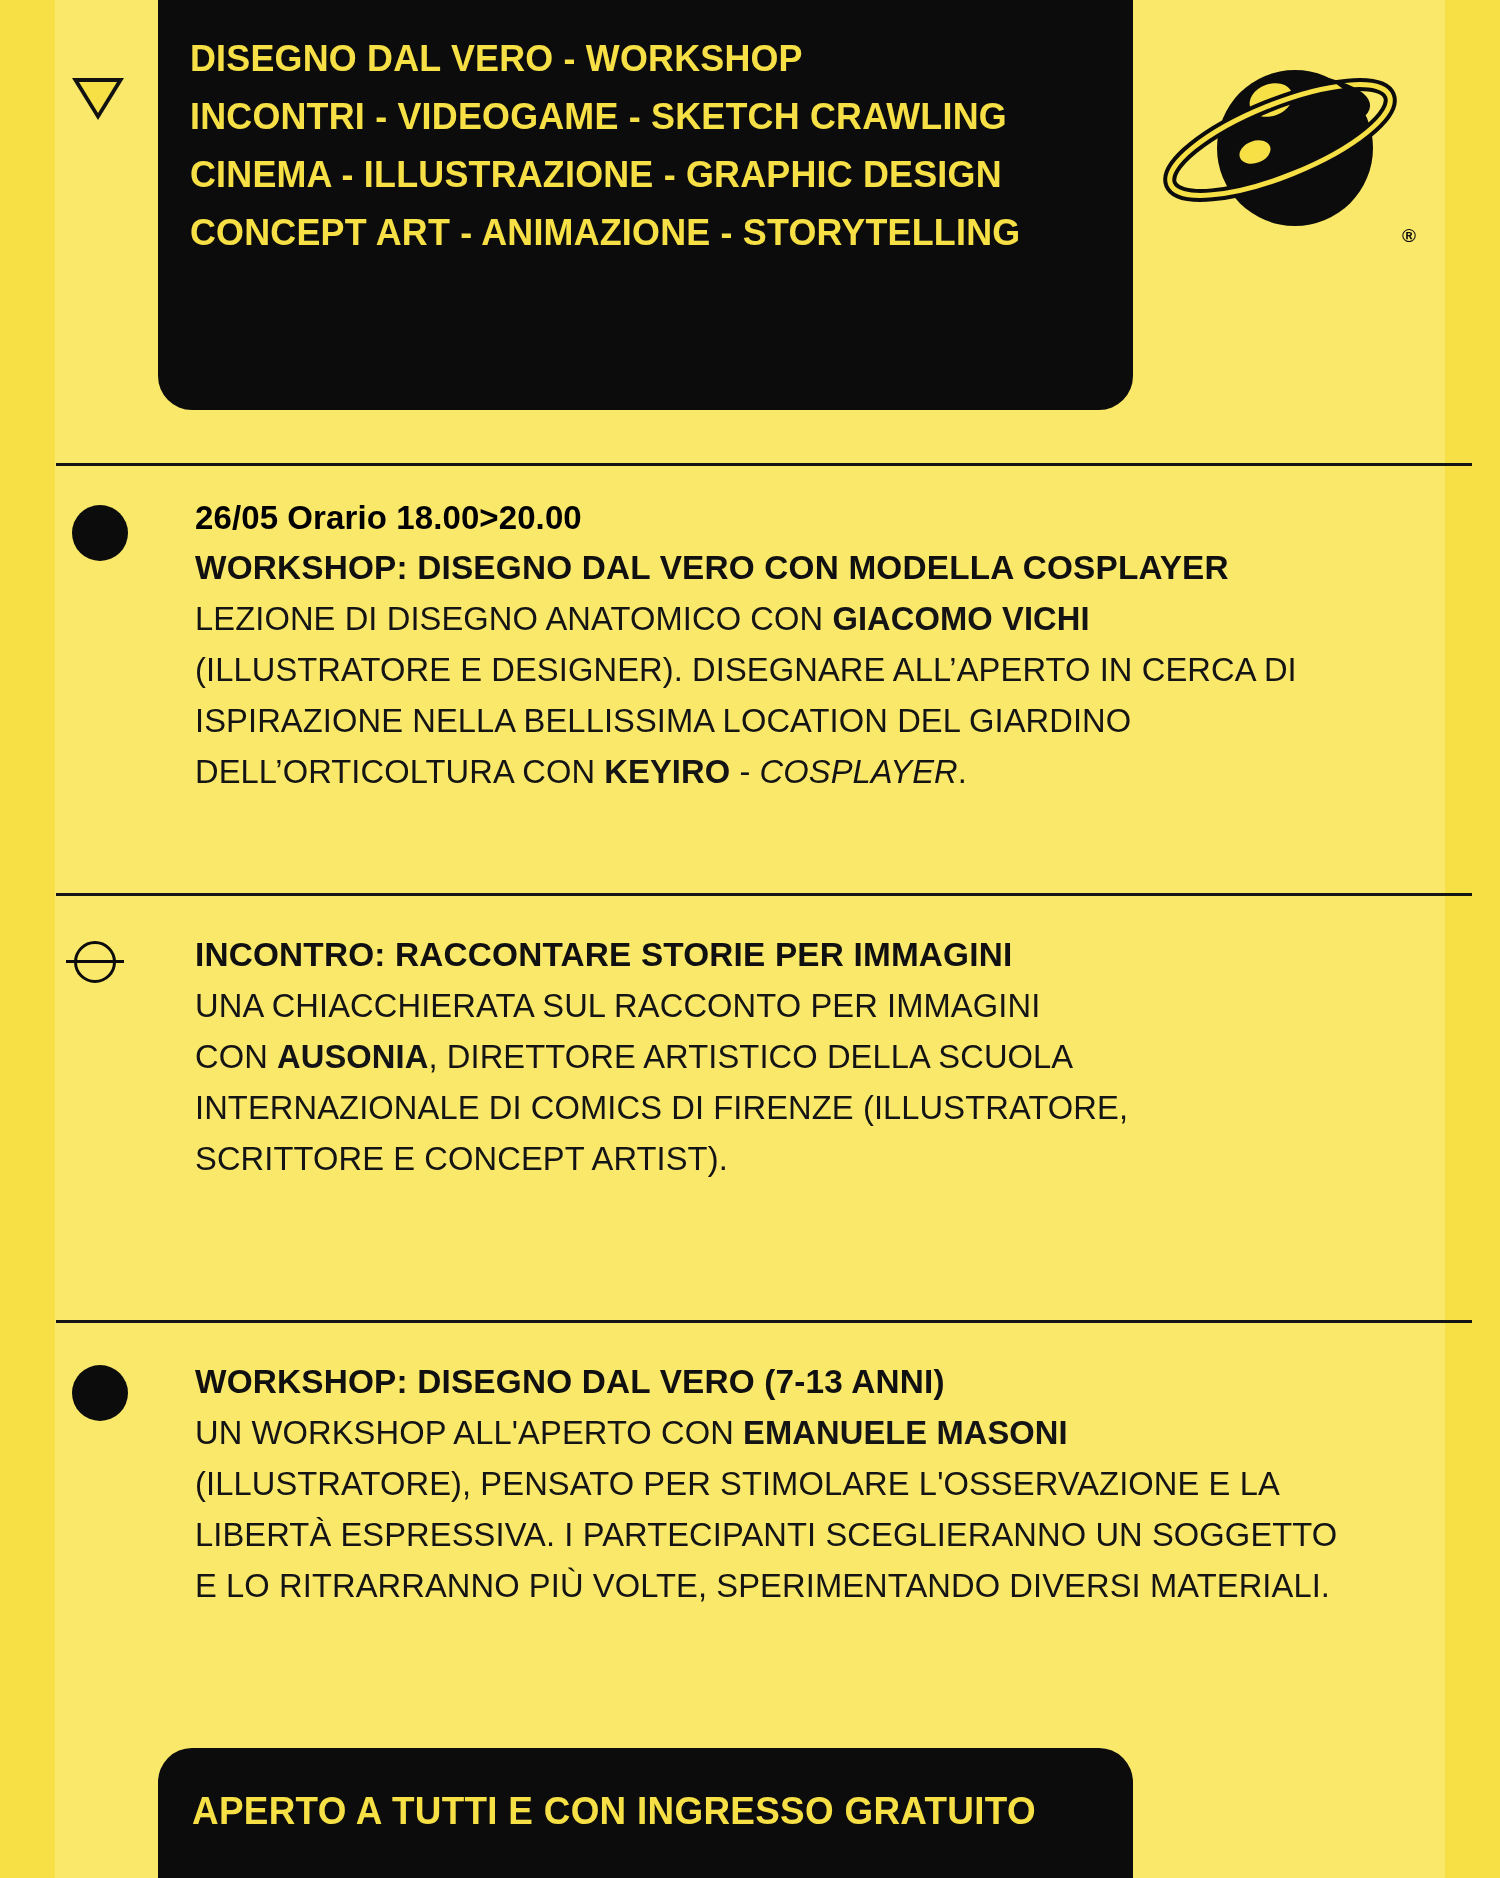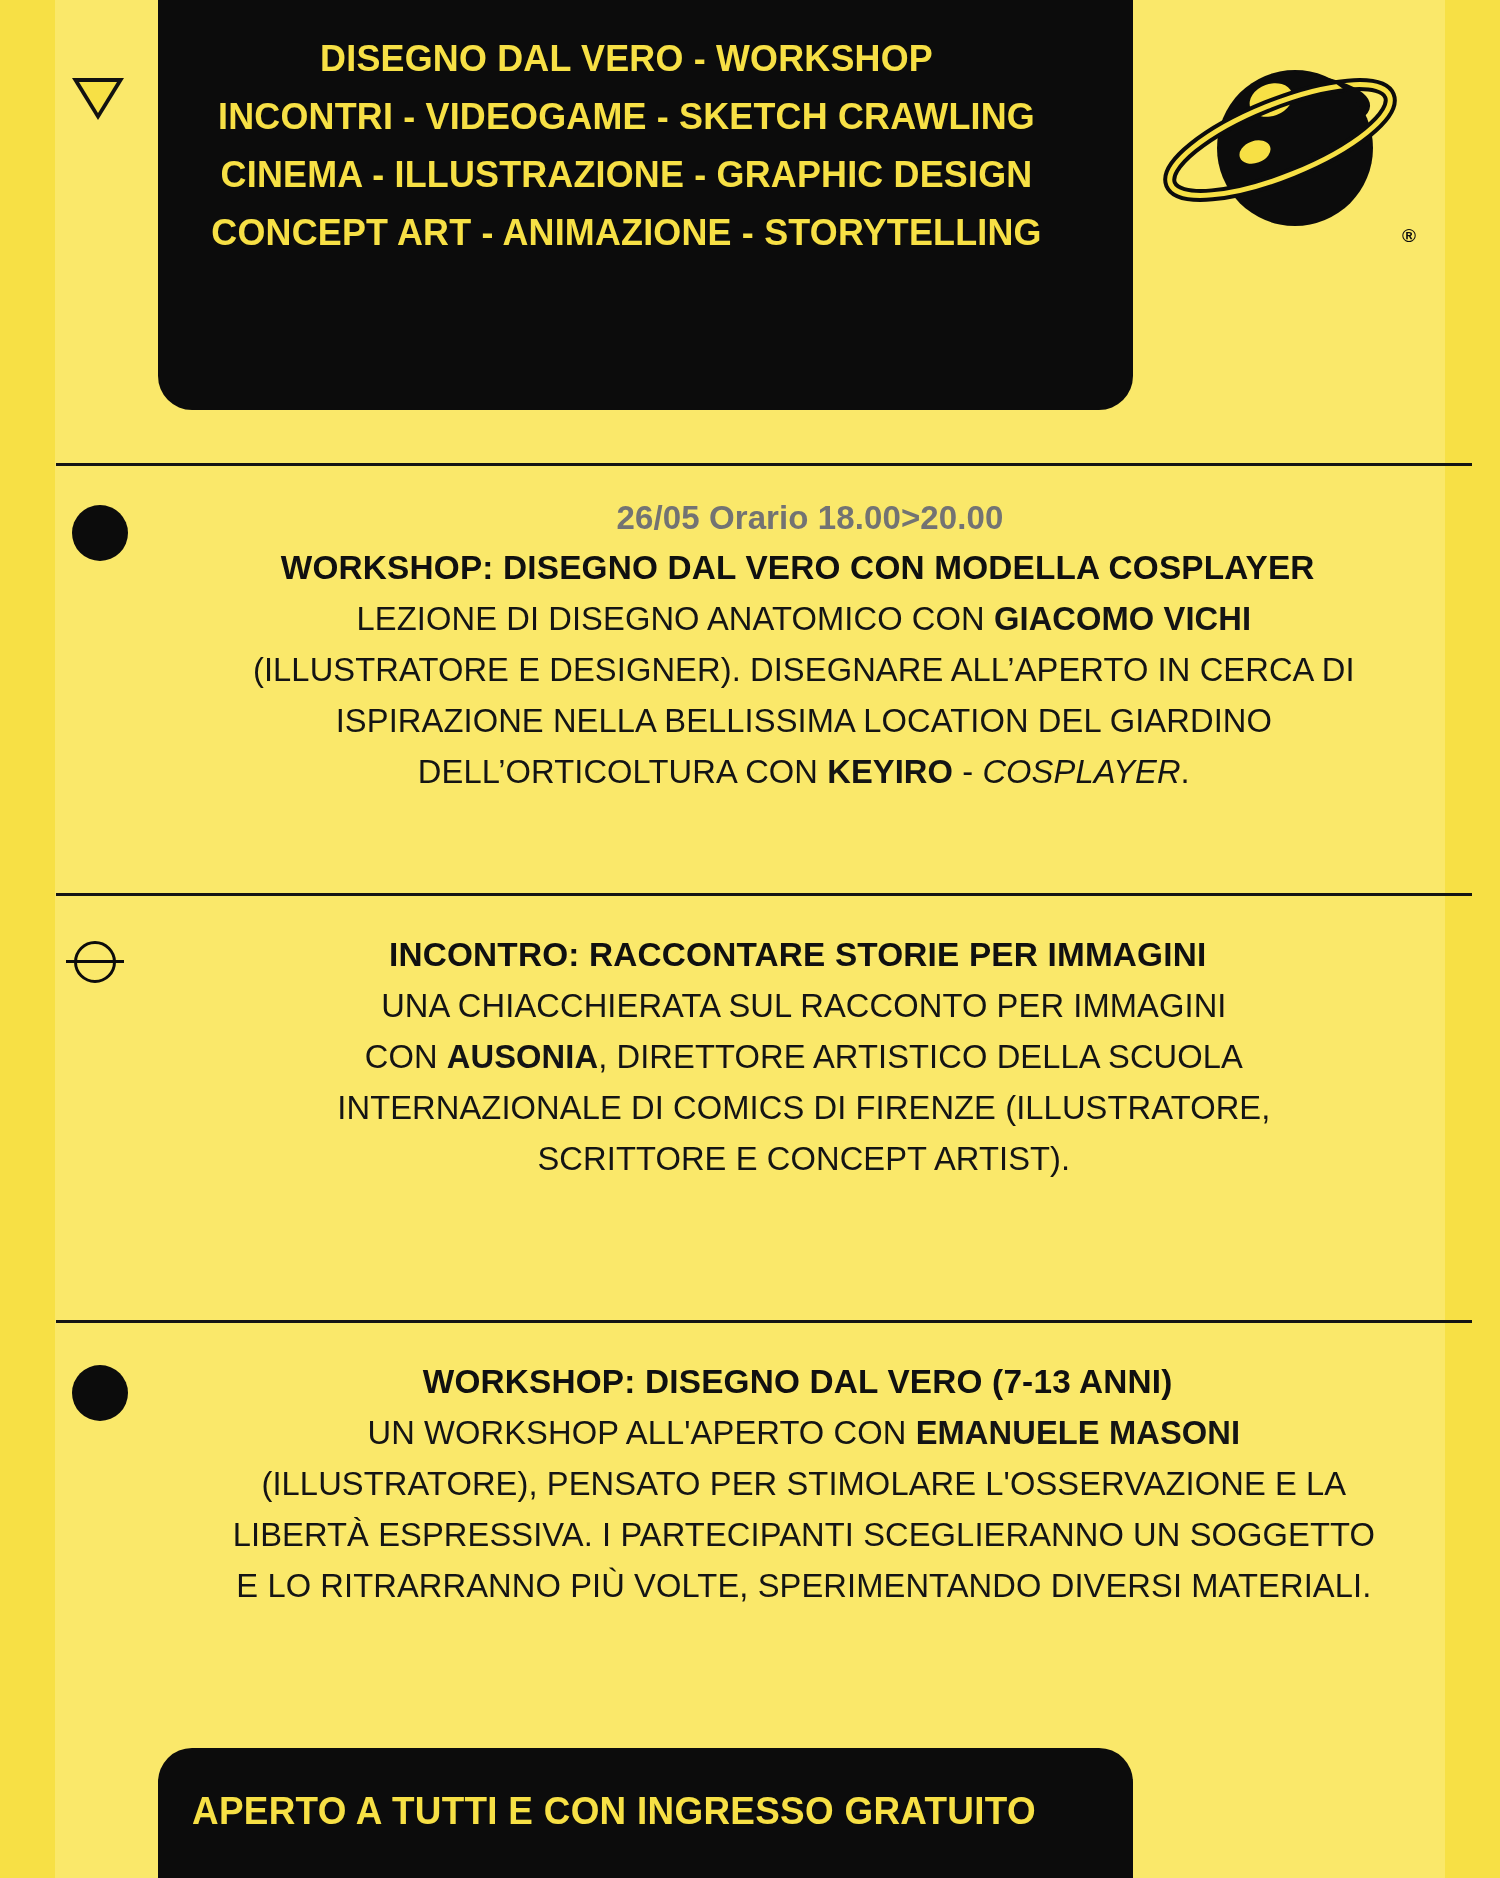--- a/index.html
+++ b/index.html
@@ -22,21 +22,20 @@
     left: 55px;
     top: 0;
     width: 1390px;
     height: 1878px;
     background: #FAE86A;
   }
 
   .sheet {
     position: absolute;
     inset: 0;
-    text-align: center;
   }
 
   
   .header-box {
     position: absolute;
     left: 158px;
     top: -40px;
     width: 975px;
     height: 450px;
     background: #0C0C0C;
@@ -113,21 +112,21 @@
 
   
   .event { position: absolute; left: 195px; width: 1230px; }
   .ev1 { top: 495px; }
   .ev2 { top: 928px; }
   .ev3 { top: 1355px; }
 
   .ev-time {
     font-size: 33px;
     font-weight: bold;
-    color: #737373;
+    color: #000000;
     line-height: 46px;
     letter-spacing: 0.1px;
   }
   .ev-title {
     font-size: 34px;
     font-weight: bold;
     color: #101010;
     line-height: 52px;
     letter-spacing: 0.2px;
     transform: scaleX(0.98);

